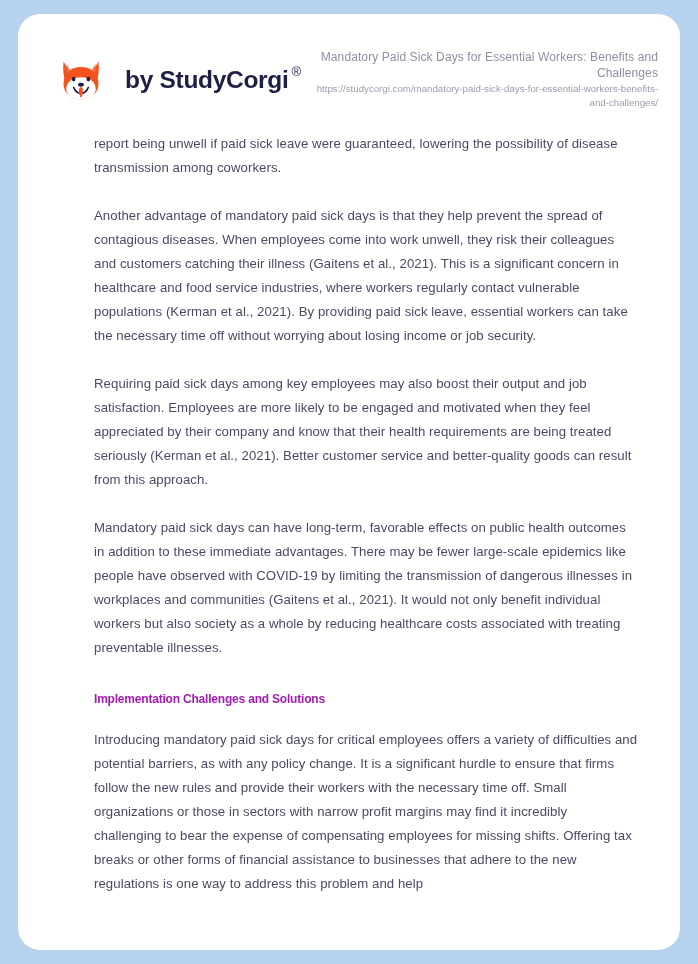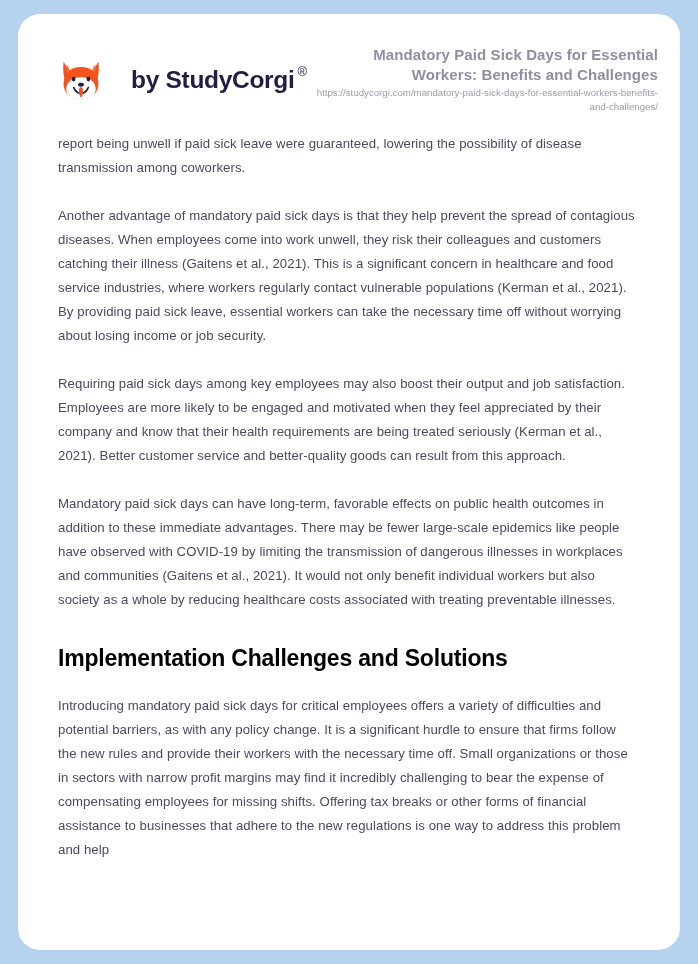--- a/index.html
+++ b/index.html
@@ -34,21 +34,21 @@
     position: relative;
     height: 118px;
     padding: 0 22px 0 40px;
     display: flex;
     align-items: center;
     justify-content: space-between;
   }
   .brand {
     display: flex;
     align-items: center;
-    gap: 27px;
+    gap: 21px;
     margin-top: 14px;
   }
   .corgi-logo {
     width: 46px;
     height: 46px;
     flex: 0 0 auto;
     display: block;
   }
   .brand-text {
     font-size: 24.5px;
@@ -65,48 +65,49 @@
     margin-left: 3px;
     position: relative;
     top: -2px;
   }
   .header-meta {
     text-align: right;
     margin-top: 12px;
     max-width: 352px;
   }
   .doc-title {
-    font-size: 15px;
-    font-weight: bold;
+    font-size: 12px;
+    font-weight: normal;
     color: #8e8fa3;
     line-height: 1.38;
     letter-spacing: 0.1px;
   }
   .doc-url {
     font-size: 9.7px;
     color: #9b9cad;
     line-height: 1.42;
     word-break: break-word;
   }
   
   .doc-body {
     padding: 0 42px 0 40px;
+    margin-left: 36px;
   }
   .doc-body p {
     margin: 0 0 24px 0;
     font-size: 13.2px;
     line-height: 1.82;
     color: #4a4a63;
     letter-spacing: 0.005em;
   }
   .doc-body h2 {
     margin: 32px 0 20px 0;
-    font-size: 23px;
+    font-size: 12px;
     font-weight: bold;
-    color: #000000;
+    color: #a21caf;
     letter-spacing: -0.2px;
     line-height: 1.3;
   }
 </style>
 </head>
 <body>
 
 <div class="page-wrap">
   <div class="paper">
 

